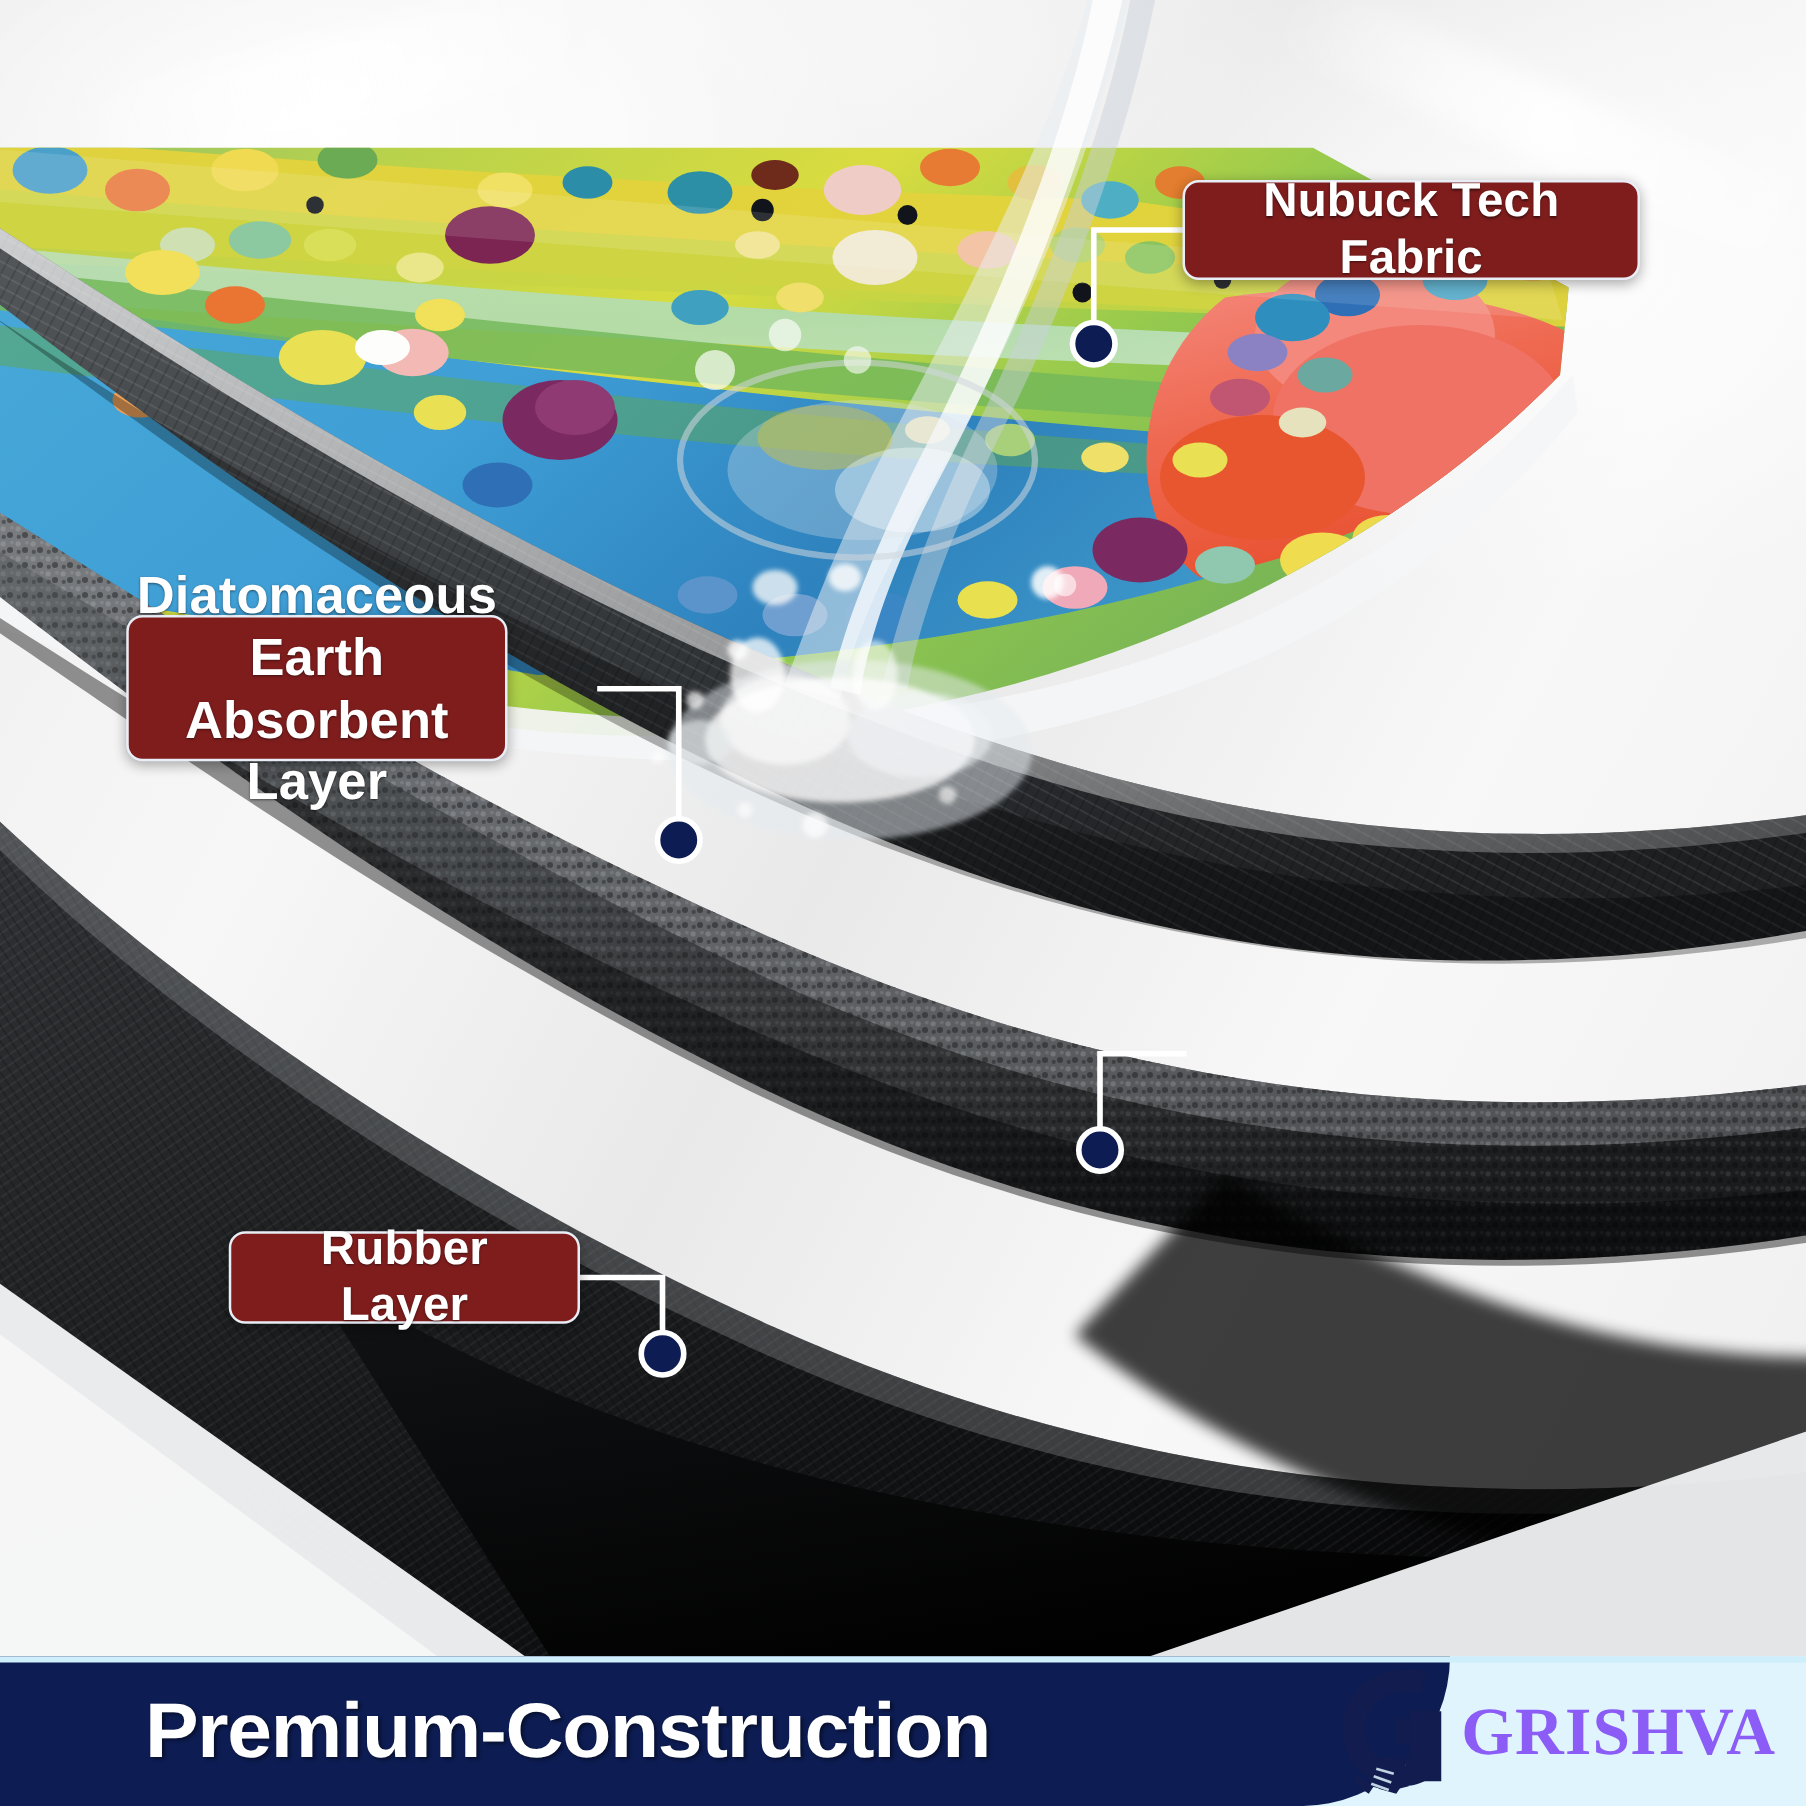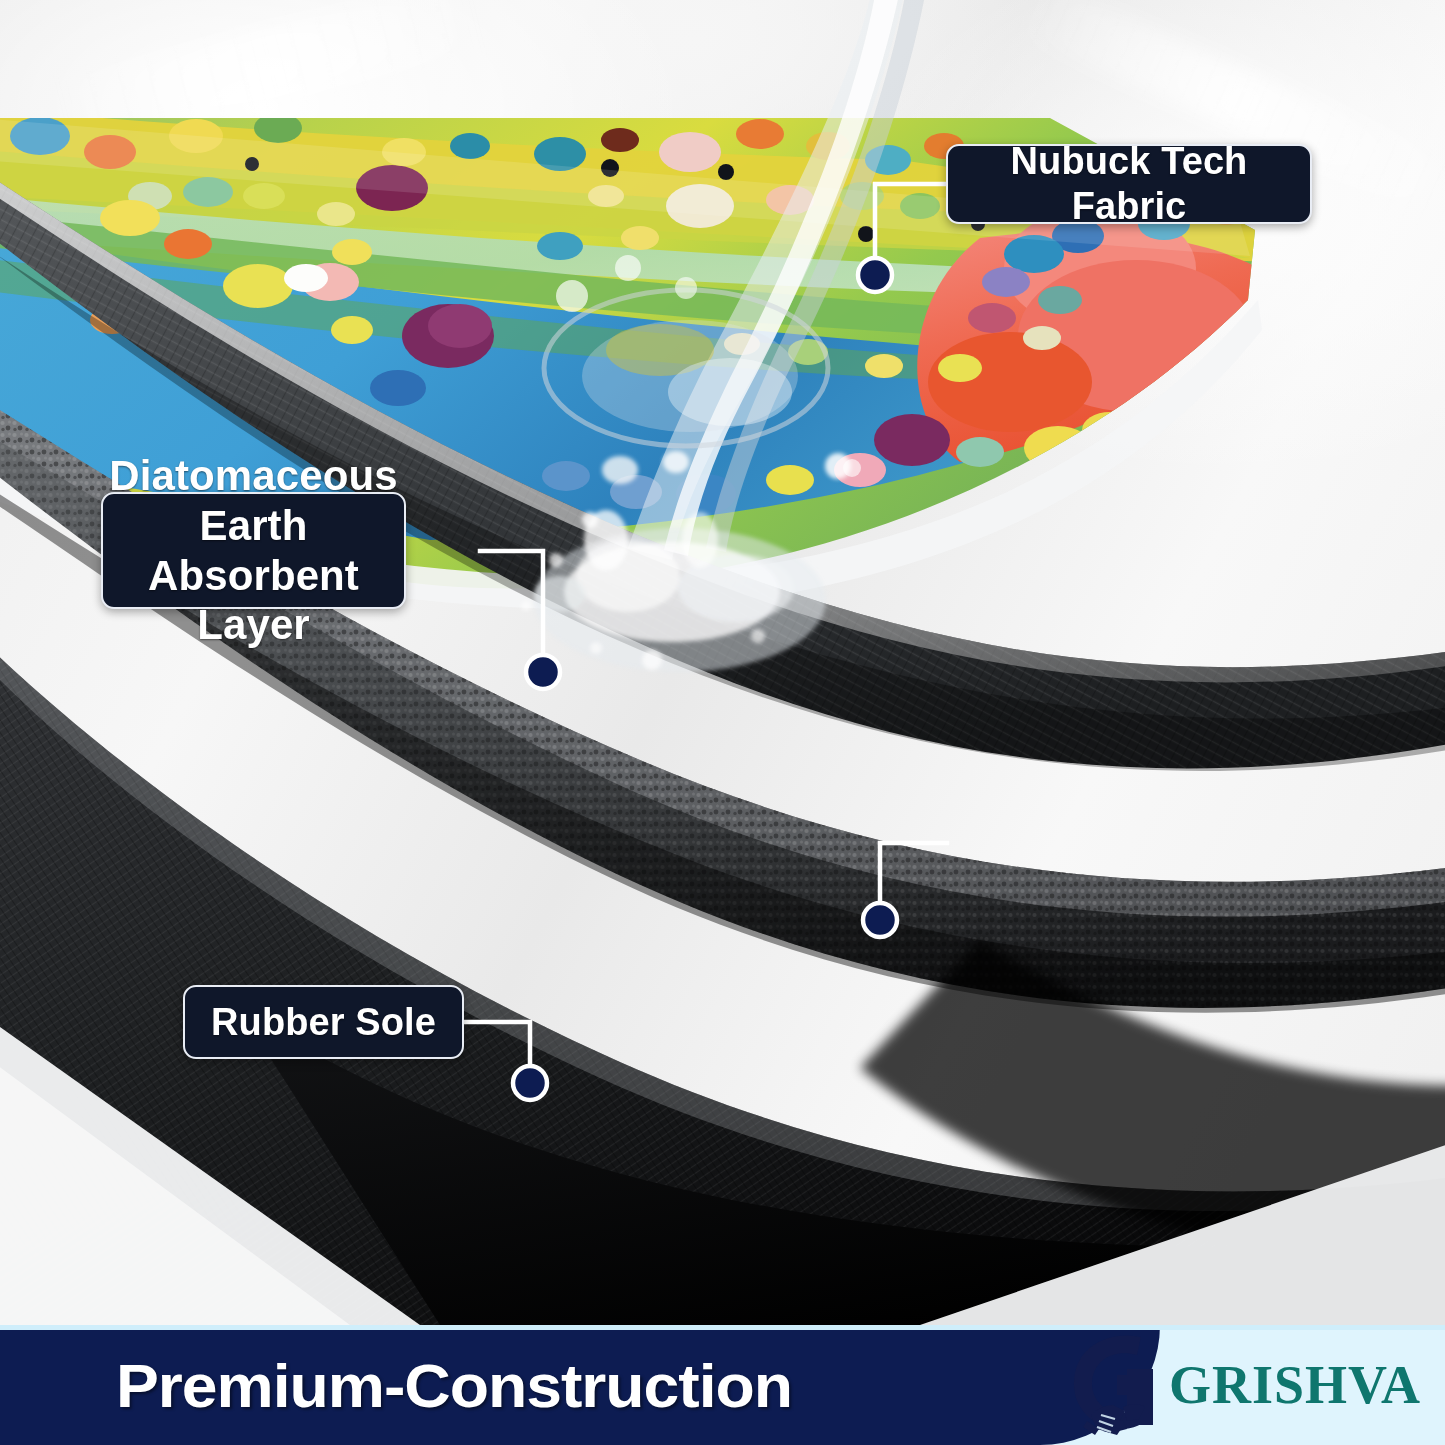--- a/index.html
+++ b/index.html
@@ -18,21 +18,21 @@
       radial-gradient(ellipse 620px 420px at 86% 16%, #fdfdfd 0%, rgba(250,250,250,0) 64%),
       radial-gradient(ellipse 520px 300px at 48% 3%, #f6f6f6 0%, rgba(246,246,246,0) 70%),
       linear-gradient(118deg, #ededed 0%, #f7f7f7 26%, #e9e9e9 48%, #f8f8f8 70%, #efefef 100%);
   }
   .cloth-fold { position:absolute; background:linear-gradient(90deg,rgba(255,255,255,0) 0%,rgba(255,255,255,.85) 50%,rgba(255,255,255,0) 100%);
                 filter:blur(9px); }
 
   .svgwrap { position:absolute; inset:0; }
 
   
-  .badge { position:absolute; background:#0f172a; color:#fff;
+  .badge { position:absolute; background:#7f1d1d; color:#fff;
            border:2px solid #e9edf5; border-radius:13px;
            display:flex; align-items:center; justify-content:center;
            text-align:center; line-height:1.18; font-weight:700;
            letter-spacing:.1px; box-shadow:0 3px 10px rgba(0,0,0,.33);
            padding:10px 22px; z-index:30; }
   .badge span { display:block; white-space:pre-line;
                 text-shadow:0 1px 2px rgba(0,0,0,.5); }
 
   #badge-nubuck   { left:946px;  top:144px; width:366px;  height:80px;  font-size:38px; }
   #badge-diatom   { left:101px;  top:492px; width:305px;  height:117px; font-size:42px; }
@@ -45,21 +45,21 @@
   #banner-strip { position:absolute; left:0; top:0; width:100%; height:5px; background:#cfeefb; }
   #banner-navy { position:absolute; left:0; top:0; width:1160px; height:120px;
                  background:#0d1c52; border-radius:0 0 190px 0; }
   #banner-title { position:absolute; left:116px; top:50%; transform:translateY(-50%);
                   color:#ffffff; font-size:62px; font-weight:700;
                   font-family:"Liberation Sans Narrow","Liberation Sans",sans-serif;
                   transform-origin:left center; letter-spacing:-1px;
                   text-shadow:2px 2px 3px rgba(0,0,0,.45); white-space:nowrap; }
   #logo { position:absolute; right:24px; top:50%; transform:translateY(-50%);
           display:flex; align-items:center; }
-  #logo-text { color:#0f766e; font-family:"Liberation Serif", serif; font-weight:700;
+  #logo-text { color:#8b5cf6; font-family:"Liberation Serif", serif; font-weight:700;
                font-size:54px; letter-spacing:1px; margin-left:-14px; }
 </style>
 </head>
 <body>
 
 <div id="stage">
 
   <div id="photo">
 
     <div class="cloth-bg"></div>
@@ -382,21 +382,21 @@
     </svg>
 
     <div class="badge" id="badge-nubuck">
       <span>Nubuck Tech Fabric</span>
     </div>
     <div class="badge" id="badge-diatom">
       <span>Diatomaceous Earth
 Absorbent Layer</span>
     </div>
     <div class="badge" id="badge-rubber">
-      <span>Rubber Sole</span>
+      <span>Rubber Layer</span>
     </div>
   </div>
 
   <div id="banner">
     <div id="banner-navy"></div>
     <div id="banner-strip"></div>
     <div id="banner-title" style="transform: translateY(-50%) scaleX(1.03726);">Premium-Construction</div>
 
     <div id="logo">
       <svg width="118" height="112" viewBox="0 0 118 112">

